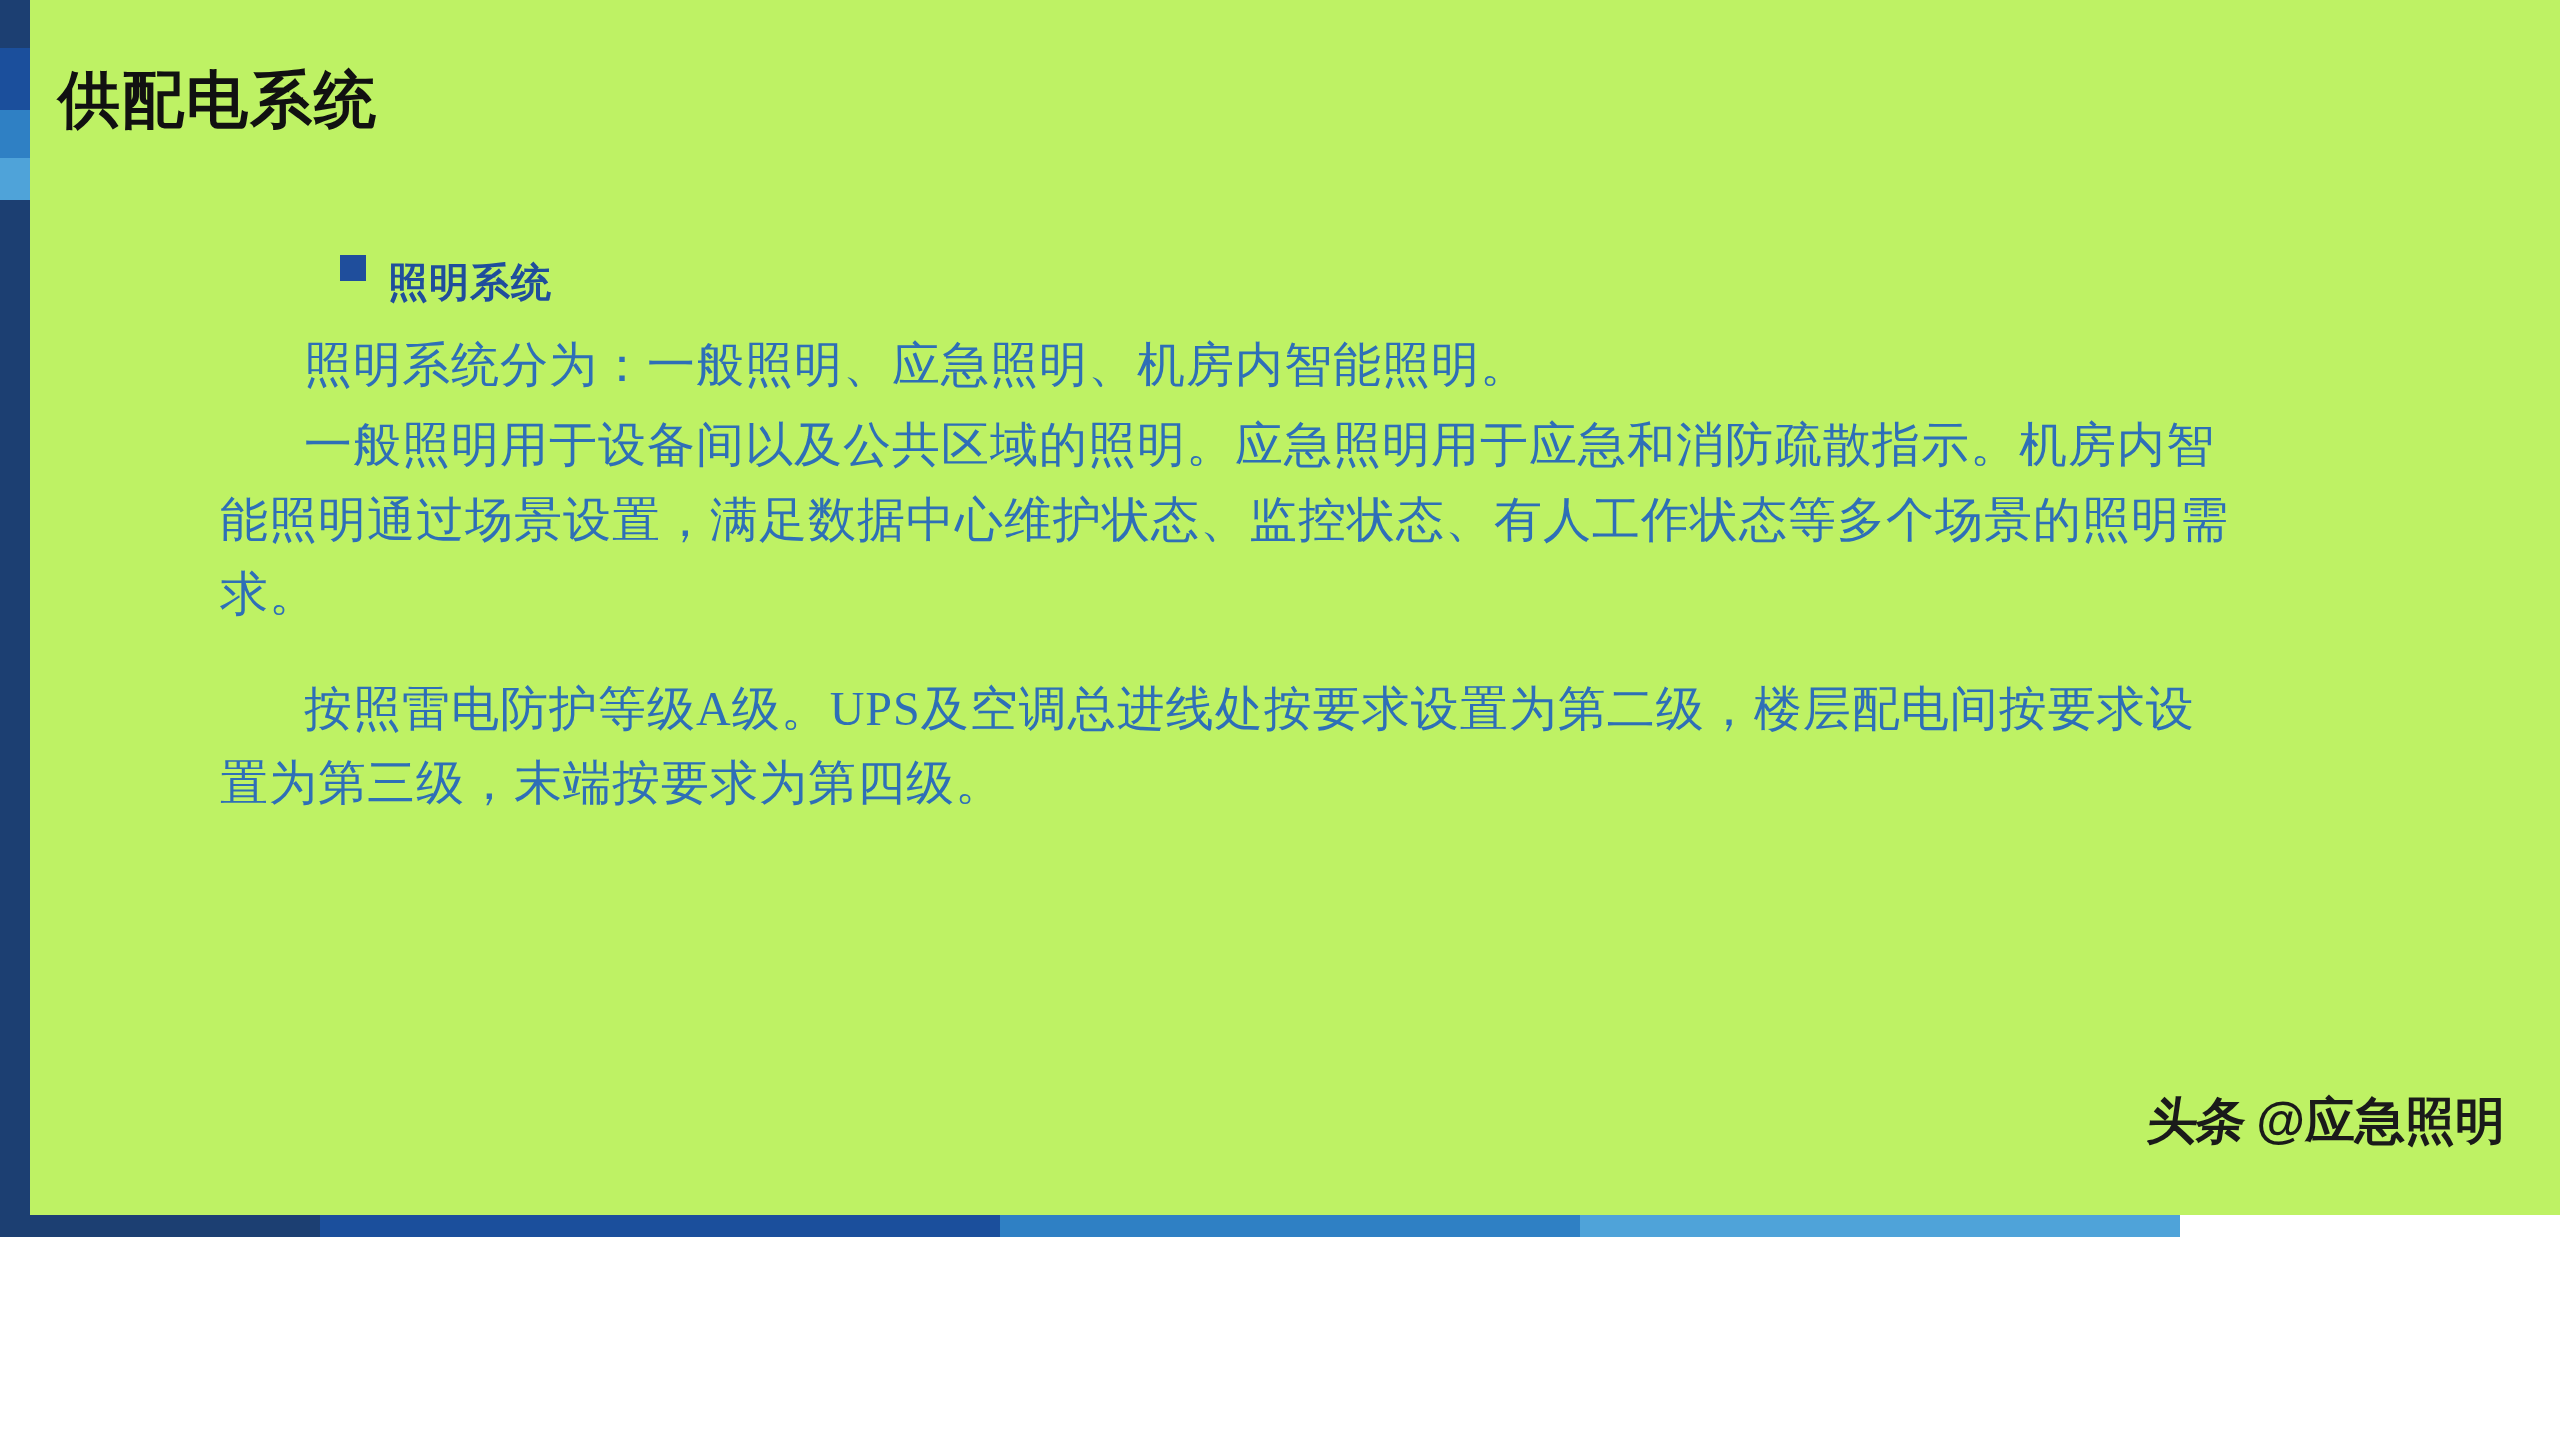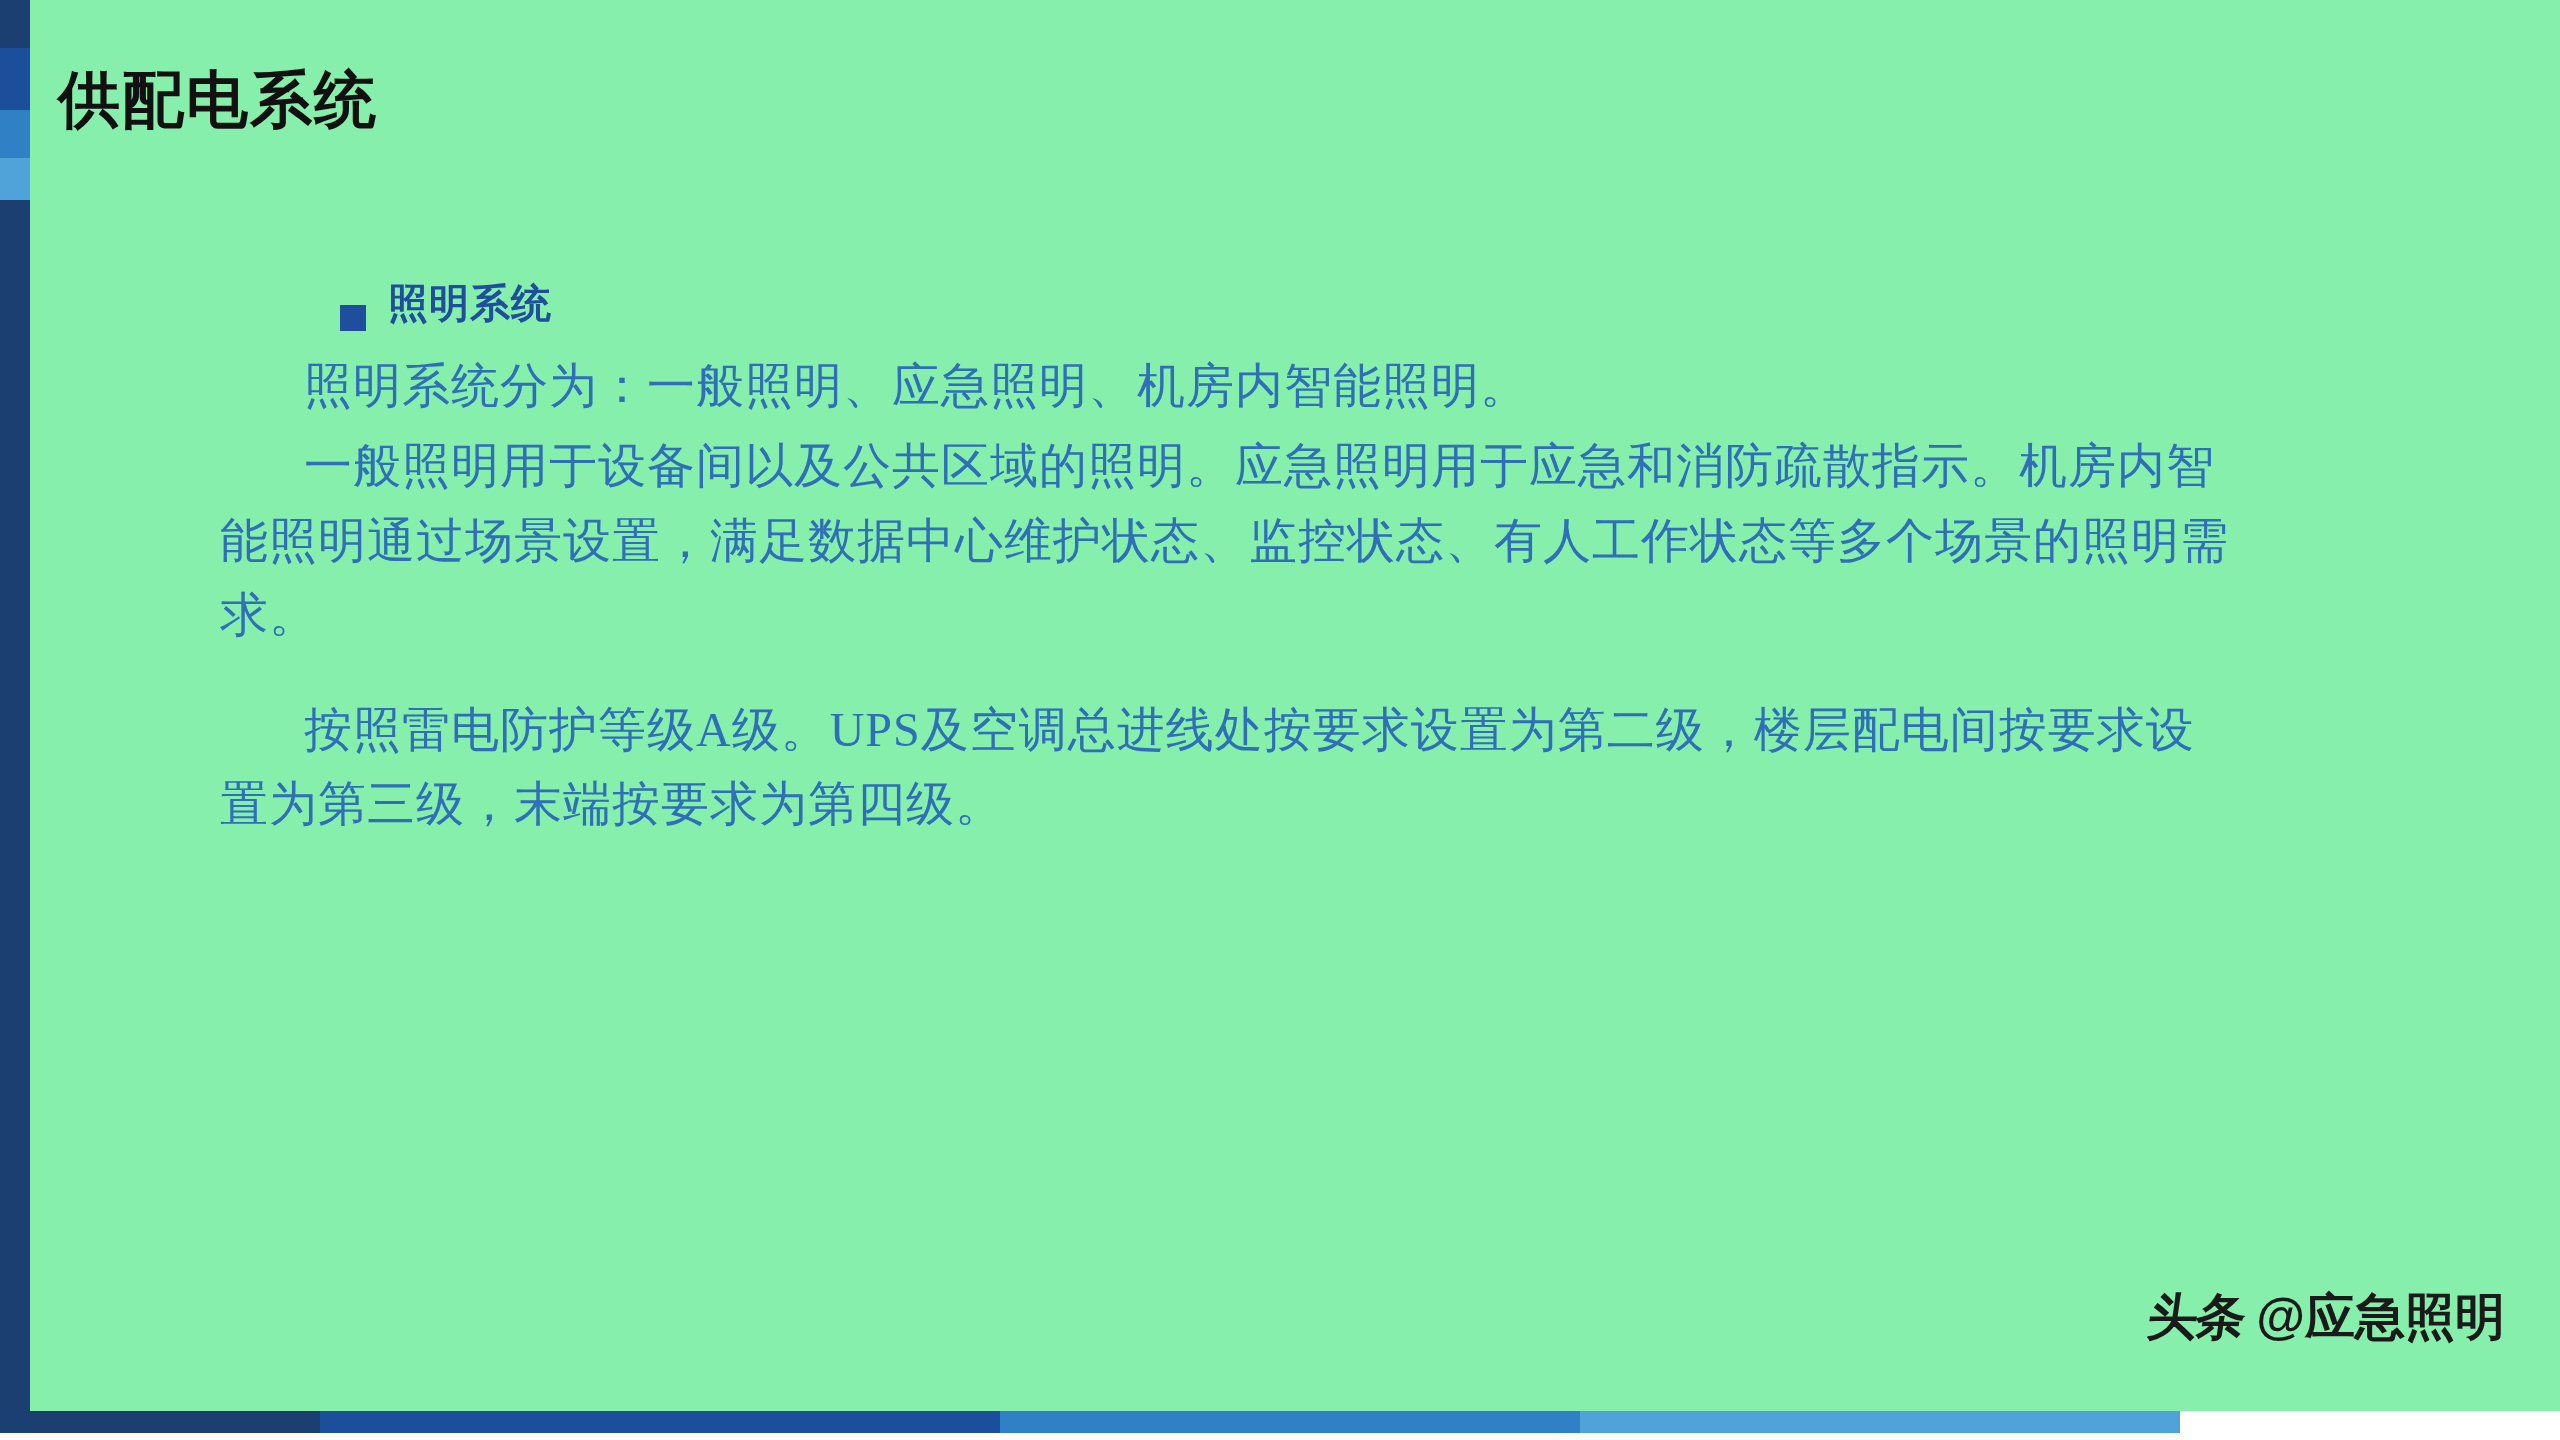--- a/index.html
+++ b/index.html
@@ -6,22 +6,22 @@
     margin: 0;
     padding: 0;
     background: #ffffff;
   }
   body {
     font-family: "Liberation Serif", serif;
   }
   .slide {
     position: relative;
     width: 2560px;
-    height: 1433px;
-    background: #86efac;
+    height: 1237px;
+    background: #bef264;
     overflow: hidden;
   }
   
   .edge-bar {
     position: absolute;
     left: 0;
     width: 30px;
   }
   .edge-bar-dark {
     top: 0;
@@ -56,23 +56,22 @@
   }
   
   .content {
     position: absolute;
     left: 340px;
     top: 255px;
     width: 1900px;
   }
   .bullet-head {
     display: flex;
-    align-items: flex-end;
+    align-items: flex-start;
     margin-bottom: 18px;
-    margin-top: 21px;
   }
   .bullet-square {
     width: 26px;
     height: 26px;
     background: #1f4e9c;
     margin-right: 22px;
     flex: 0 0 auto;
   }
   .bullet-head-label {
     font-family: "Liberation Sans", sans-serif;

